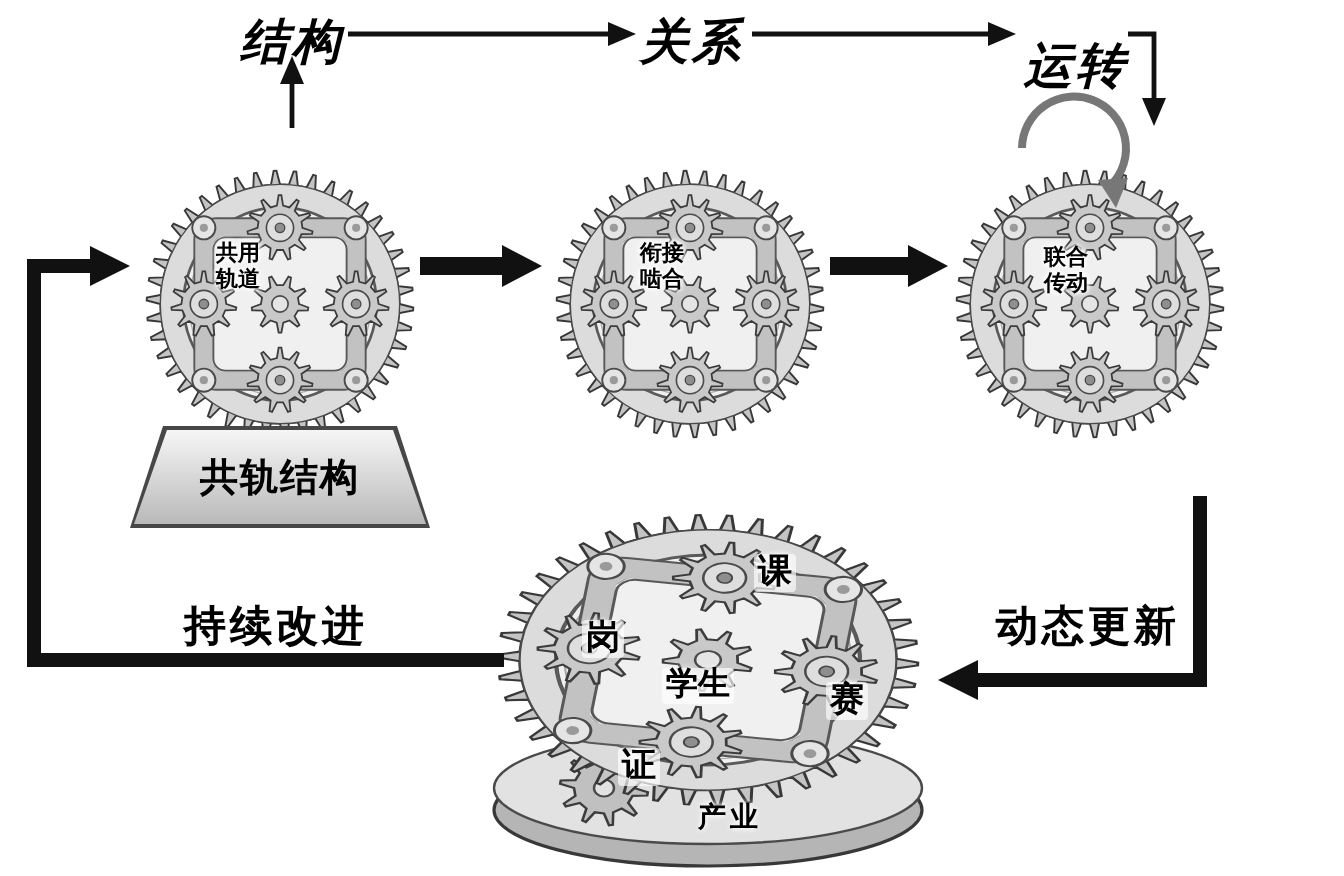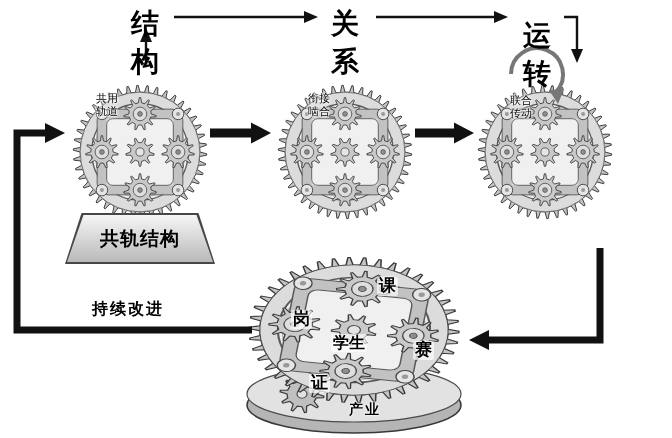--- a/index.html
+++ b/index.html
@@ -2,39 +2,40 @@
 <html><head>
 <meta charset="utf-8">
 <style>
   html,body{margin:0;padding:0;background:#ffffff;}
   .canvas{
     position:relative;width:672px;height:438px;background:#fff;overflow:hidden;
     font-family:"Liberation Serif","DejaVu Serif",serif;color:#000;
   }
   svg.overlay{position:absolute;left:0;top:0;z-index:5;pointer-events:none;}
   .toplabel{
-    position:absolute;font-size:28px;font-weight:bold;text-align:center;
-    letter-spacing:2px;z-index:6;
+    position:absolute;font-size:24px;font-weight:bold;text-align:center;
+    letter-spacing:2px;z-index:6;font-style:italic;
   }
   .gear-stage{position:absolute;z-index:2;}
   .gear-chip{
-    position:absolute;z-index:6;font-size:11px;font-weight:normal;line-height:1.15;
-    text-align:left;white-space:pre-line;color:#000;
+    position:absolute;z-index:6;font-size:11px;font-weight:bold;line-height:1.15;
+    text-align:center;white-space:pre-line;color:#000;
     text-shadow:0 0 2px #fff,0 0 2px #fff,0 0 3px #fff,0 0 4px #fff;
+    margin-top:29px;
   }
   .pedestal{position:absolute;width:150px;height:51px;z-index:3;}
   .ped-shape{position:absolute;inset:0;background:#474747;
     clip-path:polygon(11% 0,89% 0,100% 100%,0 100%);}
   .ped-face{position:absolute;inset:2px;background:linear-gradient(180deg,#f6f6f6,#b9b9b9);
     clip-path:polygon(11.3% 0,88.7% 0,100% 100%,0 100%);}
   .ped-label{
     position:absolute;inset:0;display:flex;align-items:center;justify-content:center;
     font-size:19px;font-weight:bold;letter-spacing:1px;z-index:4;
   }
-  .loop-label{position:absolute;font-size:16px;font-weight:bold;letter-spacing:2px;z-index:6;}
+  .loop-label{position:absolute;font-size:21px;font-weight:bold;letter-spacing:2px;z-index:6;}
   .glabel{
     position:absolute;font-weight:bold;z-index:6;color:#000;line-height:1.1;
     background:rgba(255,255,255,0.66);padding:0 2px;border-radius:2px;
     text-shadow:0 0 2px #fff,0 0 3px #fff;
   }
   .glabel.base{background:transparent;border-radius:0;}
 </style>
 </head>
 <body>
 
@@ -179,20 +180,21 @@
           <circle cx="44" cy="100" r="10" fill="#dedede" stroke="#4a4a4a" stroke-width="1.2"></circle>
           <circle cx="44" cy="100" r="3.5" fill="#8f8f8f" stroke="#4a4a4a" stroke-width="1"></circle>
     <polygon points="114.0,100.0 120.8,102.6 120.5,104.7 113.2,104.8 110.7,109.0 114.3,115.4 112.7,116.7 107.0,112.1 102.4,113.8 101.0,121.0 99.0,121.0 97.6,113.8 93.0,112.1 87.3,116.7 85.7,115.4 89.3,109.0 86.8,104.8 79.5,104.7 79.2,102.6 86.0,100.0 86.8,95.2 81.3,90.4 82.3,88.6 89.3,91.0 93.0,87.9 91.9,80.6 93.8,79.9 97.6,86.2 102.4,86.2 106.2,79.9 108.1,80.6 107.0,87.9 110.7,91.0 117.7,88.6 118.7,90.4 113.2,95.2" fill="#c9c9c9" stroke="#3c3c3c" stroke-width="1.3"></polygon>
     <circle cx="100" cy="100" r="6" fill="#e5e5e5" stroke="#4a4a4a" stroke-width="1.2"></circle>
       </svg>
   </div>
   <div class="gear-chip" style="left:510px;top:94px;width:46px">联合
 传动</div>
 
   <div class="loop-label" style="left:92px;top:299px">持续改进</div>
+  <div class="loop-label" style="left:498px;top:299px">动态更新</div>
 
   <div class="gear-stage" style="left:238px;top:256px;z-index:3">
     <svg width="232" height="180" viewBox="0 0 232 180">
     <ellipse cx="116" cy="149" rx="107" ry="28" fill="#b5b5b5" stroke="#383838" stroke-width="1.6"></ellipse>
     <ellipse cx="116" cy="138" rx="107" ry="28" fill="#e2e2e2" stroke="#4a4a4a" stroke-width="1.2"></ellipse>
     <g transform="translate(64,138) scale(1,0.85)">
       <polygon points="15.0,0.0 21.9,2.5 21.6,4.4 14.3,4.6 12.1,8.8 16.2,14.9 14.9,16.2 8.8,12.1 4.6,14.3 4.4,21.6 2.5,21.9 0.0,15.0 -4.6,14.3 -9.1,20.0 -10.8,19.1 -8.8,12.1 -12.1,8.8 -19.1,10.8 -20.0,9.1 -14.3,4.6 -15.0,0.0 -21.9,-2.5 -21.6,-4.4 -14.3,-4.6 -12.1,-8.8 -16.2,-14.9 -14.9,-16.2 -8.8,-12.1 -4.6,-14.3 -4.4,-21.6 -2.5,-21.9 -0.0,-15.0 4.6,-14.3 9.1,-20.0 10.8,-19.1 8.8,-12.1 12.1,-8.8 19.1,-10.8 20.0,-9.1 14.3,-4.6" fill="#c0c0c0" stroke="#3c3c3c" stroke-width="1.3"></polygon>
       <circle cx="0" cy="0" r="5" fill="#e2e2e2" stroke="#4a4a4a" stroke-width="1.2"></circle>
     </g>
     <g transform="translate(116,74) scale(1.07,0.74) rotate(8) translate(-100,-100)">

